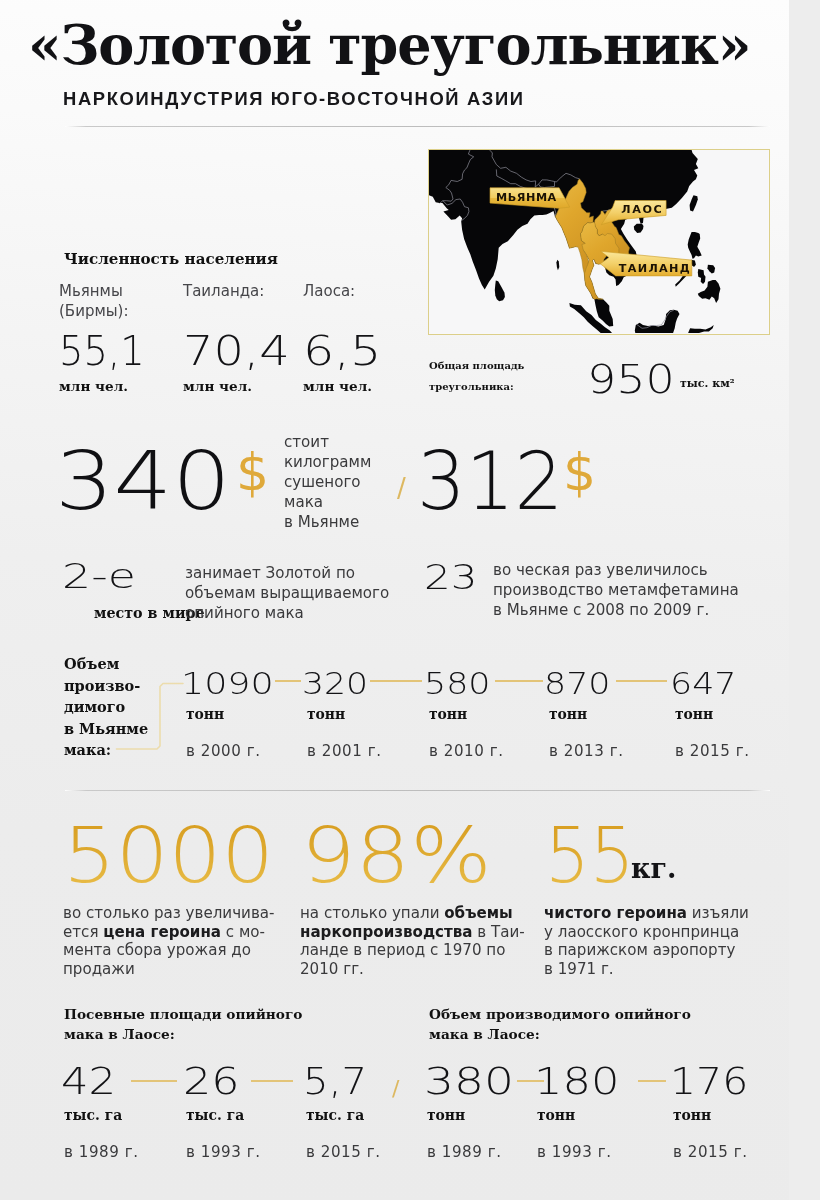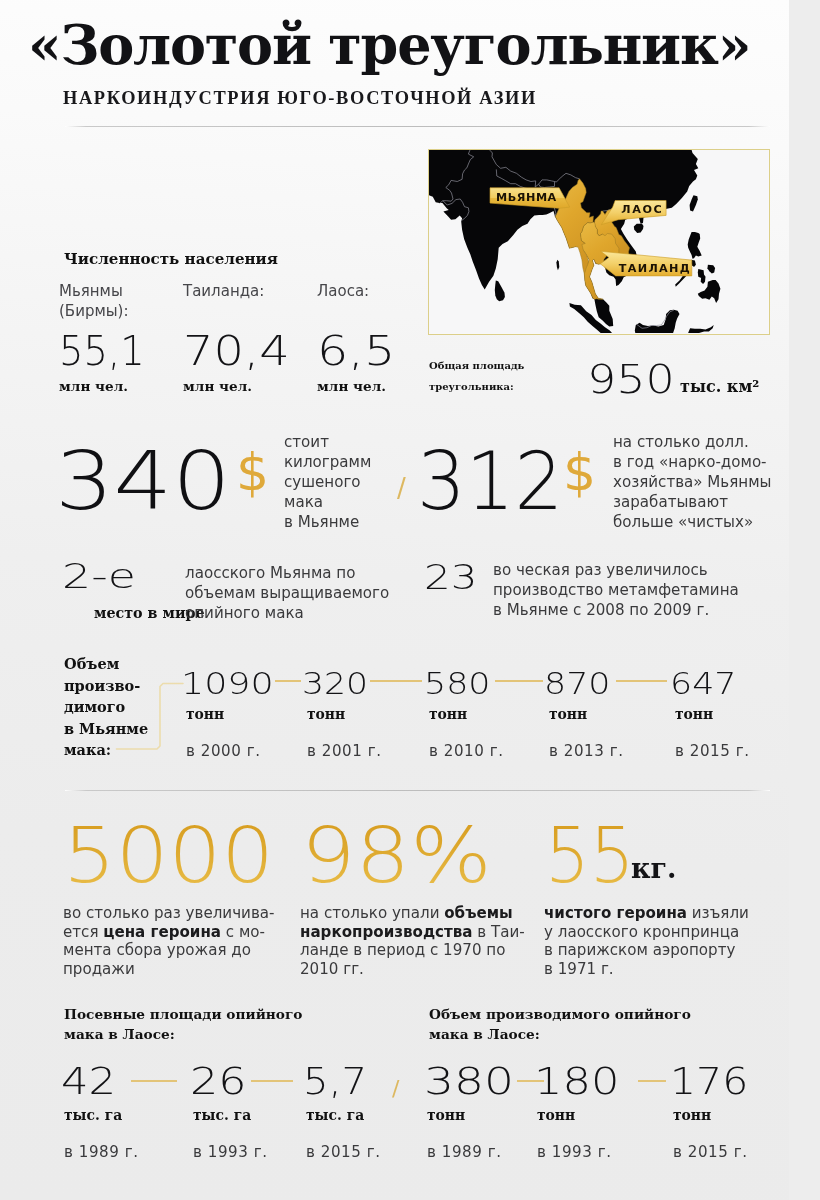--- a/index.html
+++ b/index.html
@@ -9,21 +9,21 @@
        font-family:"DejaVu Sans",sans-serif;color:#222;
        -webkit-font-smoothing:antialiased;}
   .page{position:relative;width:789px;height:1200px;overflow:hidden;
         background:
           linear-gradient(183deg,#fdfdfd 0%,#fafafa 12%,#f4f4f4 30%,#efefef 48%,#ececec 70%,#ebebeb 100%);}
   .abs{position:absolute;}
 
   
   #title{left:28px;top:15px;font-family:"DejaVu Serif",serif;font-weight:700;
          font-size:54px;line-height:60px;letter-spacing:-1.2px;color:#121215;white-space:nowrap;}
-  #subtitle{left:63px;top:88px;font-family:Liberation Serif, serif;font-weight:700;
+  #subtitle{left:63px;top:88px;font-family:Liberation Sans, sans-serif;font-weight:700;
             font-size:18.4px;letter-spacing:1.62px;color:#18181b;white-space:nowrap;}
   #rule-top{left:65px;top:126px;width:705px;height:1px;
             background:linear-gradient(90deg,#fff 0%,#c9c9c9 3%,#bdbdbd 50%,#c9c9c9 97%,#fff 100%);}
 
   
   .body-txt{font-family:"DejaVu Sans",sans-serif;font-size:15.1px;line-height:21.3px;color:#3a3a3c;}
 
   
   #intro{left:64px;top:147px;width:340px;}
   #intro b{font-family:"DejaVu Serif",serif;font-weight:700;font-size:15.2px;color:#111;}
@@ -35,21 +35,21 @@
   .pop-val{font-family:"DejaVu Sans",sans-serif;font-weight:200;font-size:40px;color:#131316;line-height:40px;transform-origin:left top;display:inline-block;white-space:nowrap;}
   .pop-unit{font-family:"DejaVu Serif",serif;font-weight:700;font-size:13.6px;color:#111;}
 
   
   #mapbox{left:428px;top:149px;width:342px;height:186px;border:1.5px solid #dccf89;
           background:#f8f8f9;box-sizing:border-box;}
 
   
   #area-label{left:429px;top:355px;font-family:"DejaVu Serif",serif;font-weight:700;font-size:10px;line-height:21px;color:#111;}
   #area-val{left:587px;top:357px;font-family:"DejaVu Sans",sans-serif;font-weight:200;font-size:39px;color:#131316;transform:scaleX(1.18);transform-origin:left top;white-space:nowrap;}
-  #area-unit{left:680px;top:377px;font-family:"DejaVu Serif",serif;font-weight:700;font-size:16px;color:#111;}
+  #area-unit{left:680px;top:377px;font-family:"DejaVu Serif",serif;font-weight:700;font-size:11px;color:#111;}
 
   
   .big-num{font-family:"DejaVu Sans",sans-serif;font-weight:200;font-size:80px;color:#101013;line-height:80px;transform-origin:left top;white-space:nowrap;}
   .dollar{font-family:"DejaVu Sans",sans-serif;font-weight:400;font-size:52px;color:#dfa93a;line-height:52px;}
   .side-lines{font-family:"DejaVu Sans",sans-serif;font-size:15.1px;line-height:20.0px;color:#3a3a3c;}
   #slash1{left:397px;top:473px;font-family:"DejaVu Sans",sans-serif;font-size:26px;color:#ddb860;transform:rotate(0deg);}
 
   
   .rank-num{font-family:"DejaVu Sans",sans-serif;font-weight:200;font-size:33px;color:#131316;line-height:33px;transform-origin:left top;white-space:nowrap;}
   .rank-num2{font-family:"DejaVu Sans",sans-serif;font-weight:200;font-size:34px;color:#131316;line-height:34px;transform-origin:left top;white-space:nowrap;}
@@ -101,21 +101,21 @@
   </div>
 
   <div class="abs pop-col" style="left:183px;top:281px;">
     <div class="pop-label">
       <span>Таиланда:</span>
     </div>
     <div class="pop-val" style="margin-top:29.5px;transform:scaleX(1.2);">70,4</div>
     <div class="pop-unit" style="margin-top:7px;">млн чел.</div>
   </div>
 
-  <div class="abs pop-col" style="left:317px;top:281px;">
+  <div class="abs pop-col" style="left:303px;top:281px;">
     <div class="pop-label">
       <span>Лаоса:</span>
     </div>
     <div class="pop-val" style="margin-top:29.5px;transform:scaleX(1.23);">6,5</div>
     <div class="pop-unit" style="margin-top:7px;">млн чел.</div>
   </div>
 
   <div class="abs" id="mapbox">
     <svg width="339" height="183" viewBox="1.5 1.5 339 183" style="display:block">
       <defs>
@@ -194,32 +194,25 @@
     <span>стоит</span><br>
     <span>килограмм</span><br>
     <span>сушеного</span><br>
     <span>мака</span><br>
     <span>в Мьянме</span>
   </div>
   <div class="abs" id="slash1">/</div>
 
   <div class="abs big-num" style="left:417px;top:442px;transform:scaleX(0.9568);">312</div>
   <div class="abs dollar" style="left:563px;top:446px;">$</div>
-  <div class="abs side-lines" style="left:613px;top:432px;">
-    <span>на столько долл.</span><br>
-    <span>в год «нарко-домо-</span><br>
-    <span>хозяйства» Мьянмы</span><br>
-    <span>зарабатывают</span><br>
-    <span>больше «чистых»</span>
-  </div>
 
   <div class="abs rank-num" style="left:62px;top:560px;transform:scaleX(1.3878);">2-е</div>
   <div class="abs rank-sub" style="left:62px;top:606px;margin-left:32px;">место в мире</div>
   <div class="abs side-lines" style="left:185px;top:563px;">
-    <span>лаосского Мьянма по</span><br>
+    <span>занимает Золотой по</span><br>
     <span>объемам выращиваемого</span><br>
     <span>опийного мака</span>
   </div>
 
   <div class="abs rank-num2" style="left:424px;top:560px;transform:scaleX(1.2368);">23</div>
   <div class="abs side-lines" style="left:493px;top:560px;">
     <span>во ческая раз увеличилось</span><br>
     <span>производство метамфетамина</span><br>
     <span>в Мьянме с 2008 по 2009 г.</span>
   </div>
@@ -283,21 +276,21 @@
   <div class="abs laos-head" style="left:429px;top:1004px;">
     <span>Объем производимого опийного</span><br>
     <span>мака в Лаосе:</span>
   </div>
   <div class="abs" id="slash2" style="left:392px;top:1076px;font-family:'DejaVu Sans',sans-serif;font-size:22px;color:#ddb860;">/</div>
   <div class="abs" style="left:61px;top:1062px;">
     <div class="laos-num" style="transform:scaleX(1.1395);">42</div>
     <div class="tl-unit" style="margin-top:9px;margin-left:3px;">тыс. га</div>
     <div class="tl-year" style="margin-top:22px;margin-left:3px;">в 1989 г.</div>
   </div>
-  <div class="abs" style="left:183px;top:1062px;margin-left:7px;">
+  <div class="abs" style="left:183px;top:1062px;">
     <div class="laos-num" style="transform:scaleX(1.17);">26</div>
     <div class="tl-unit" style="margin-top:9px;margin-left:3px;">тыс. га</div>
     <div class="tl-year" style="margin-top:22px;margin-left:3px;">в 1993 г.</div>
   </div>
   <div class="abs" style="left:303px;top:1062px;">
     <div class="laos-num" style="transform:scaleX(1.06);">5,7</div>
     <div class="tl-unit" style="margin-top:9px;margin-left:3px;">тыс. га</div>
     <div class="tl-year" style="margin-top:22px;margin-left:3px;">в 2015 г.</div>
   </div>
   <div class="abs" style="left:424px;top:1062px;">

